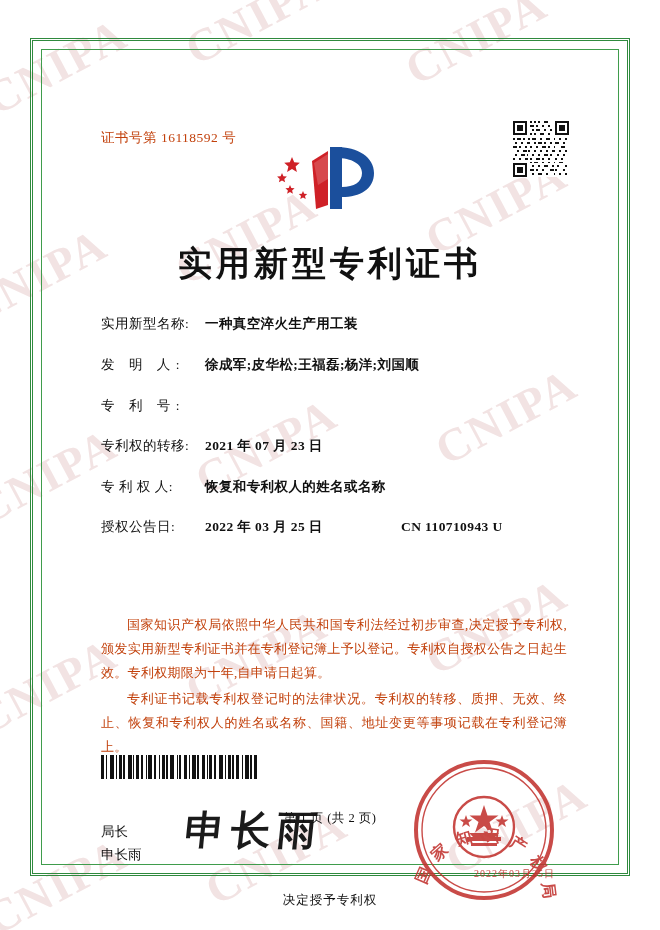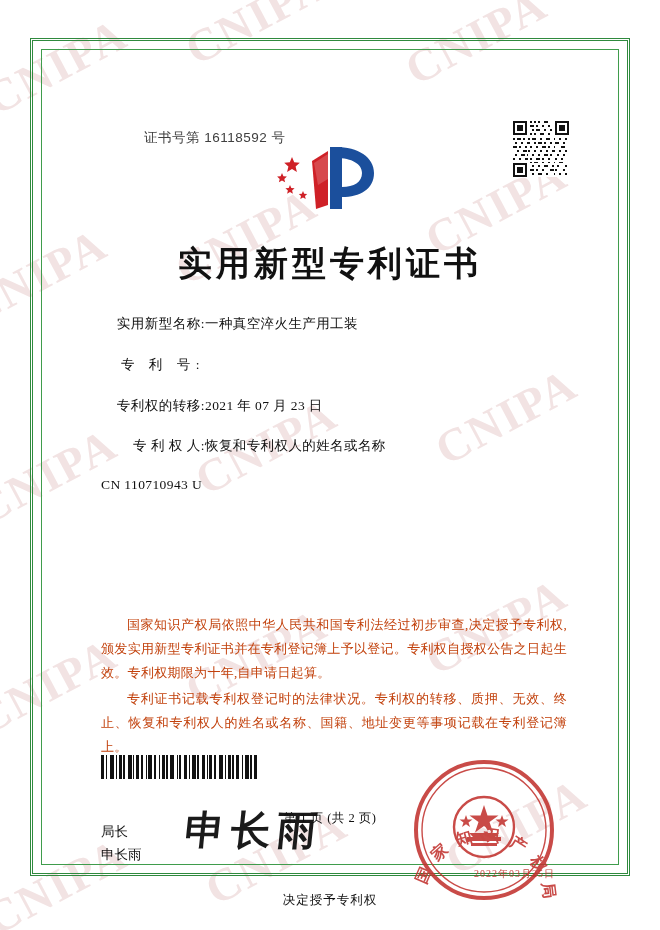--- a/index.html
+++ b/index.html
@@ -46,22 +46,22 @@
     pointer-events:none;
   }
   .inner{
     position:absolute;
     left:20px;top:20px;right:20px;bottom:20px;
   }
 
   
   .cert-no{
     position:absolute;left:48px;top:68px;
-    font-family:Liberation Sans, sans-serif;
-    font-size:13.5px;color:#404040;letter-spacing:.5px;margin-left:43px;
+    font-family:Liberation Serif, serif;
+    font-size:13.5px;color:#c2410c;letter-spacing:.5px;
   }
   .qr{
     position:absolute;right:38px;top:60px;
     width:56px;height:56px;
   }
   .qr svg{display:block;}
 
   
   .logo{
     position:absolute;left:50%;top:78px;
@@ -90,24 +90,23 @@
     font-family:"Liberation Serif", serif;
     font-size:13.5px;
     color:#111;
     margin-bottom:20.5px;
     line-height:1.5;
   }
   .f-label{
     width:104px;flex:0 0 104px;
     letter-spacing:.5px;
     white-space:nowrap;
-    text-align:right;
   }
   .f-label.sp2{letter-spacing:5.5px;}
-  .f-value{flex:1;letter-spacing:.4px;}
+  .f-value{flex:1;letter-spacing:.4px;font-weight:bold;}
 
   .field-split{
     display:flex;align-items:baseline;
     font-family:"Liberation Serif", serif;
     font-size:13.5px;color:#111;
     margin-bottom:18px;
   }
   .fs-left{display:flex;flex:0 0 300px;}
   .fs-right{display:flex;flex:1;}
   .fs-right .f-label{width:96px;flex:0 0 96px;}
@@ -334,32 +333,40 @@
     </div>
 
     <div class="main-title">实用新型专利证书</div>
 
     <div class="fields">
       <div class="field">
         <span class="f-label">实用新型名称:</span>
         <span class="f-value">一种真空淬火生产用工装</span>
       </div>
       <div class="field">
+        <span class="f-label sp2">发 明 人:</span>
+        <span class="f-value">徐成军;皮华松;王福磊;杨洋;刘国顺</span>
+      </div>
+      <div class="field">
         <span class="f-label sp2">专 利 号:</span>
       </div>
       <div class="field">
         <span class="f-label">专利权的转移:</span>
         <span class="f-value">2021 年 07 月 23 日</span>
       </div>
       <div class="field">
         <span class="f-label">专 利 权 人:</span>
         <span class="f-value">恢复和专利权人的姓名或名称</span>
       </div>
 
       <div class="field-split">
+        <span class="fs-left">
+          <span class="f-label">授权公告日:</span>
+          <span class="f-value">2022 年 03 月 25 日</span>
+        </span>
         <span class="fs-right">
           <span class="f-value">CN 110710943 U</span>
         </span>
       </div>
     </div>
 
     <div class="paras">
       <p>国家知识产权局依照中华人民共和国专利法经过初步审查,决定授予专利权,颁发实用新型专利证书并在专利登记簿上予以登记。专利权自授权公告之日起生效。专利权期限为十年,自申请日起算。</p>
       <p>专利证书记载专利权登记时的法律状况。专利权的转移、质押、无效、终止、恢复和专利权人的姓名或名称、国籍、地址变更等事项记载在专利登记簿上。</p>
     </div>

